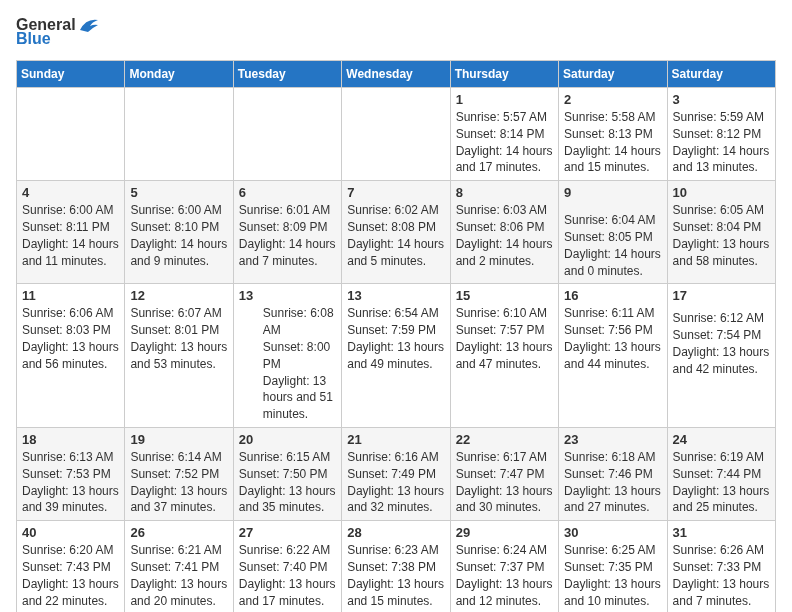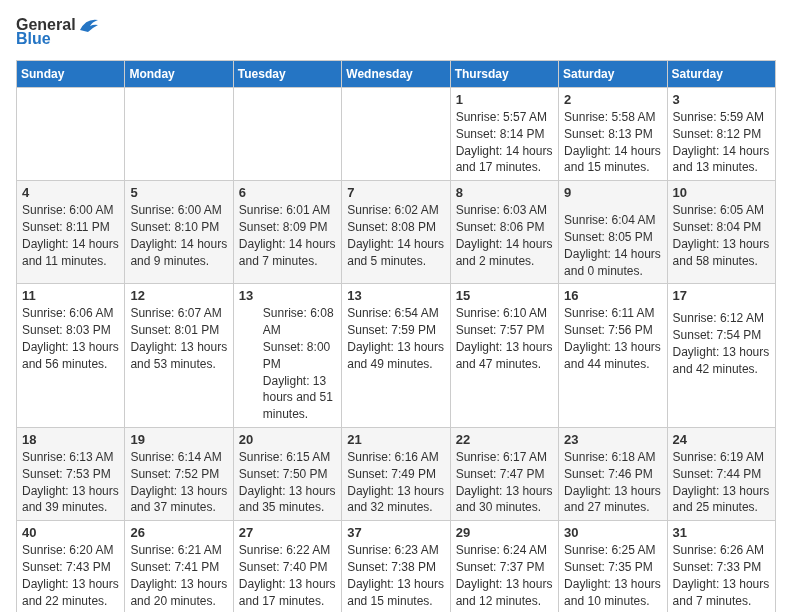--- a/index.html
+++ b/index.html
@@ -275,21 +275,21 @@
 Sunset: 7:41 PM
 Daylight: 13 hours and 20 minutes.</div>
         </td>
         <td>
           <span class="day-number">27</span>
           <div class="day-info" style="white-space: pre-line;">Sunrise: 6:22 AM
 Sunset: 7:40 PM
 Daylight: 13 hours and 17 minutes.</div>
         </td>
         <td>
-          <span class="day-number">37</span>
+          <span class="day-number">28</span>
           <div class="day-info" style="white-space: pre-line;">Sunrise: 6:23 AM
 Sunset: 7:38 PM
 Daylight: 13 hours and 15 minutes.</div>
         </td>
         <td>
           <span class="day-number">29</span>
           <div class="day-info" style="white-space: pre-line;">Sunrise: 6:24 AM
 Sunset: 7:37 PM
 Daylight: 13 hours and 12 minutes.</div>
         </td>

